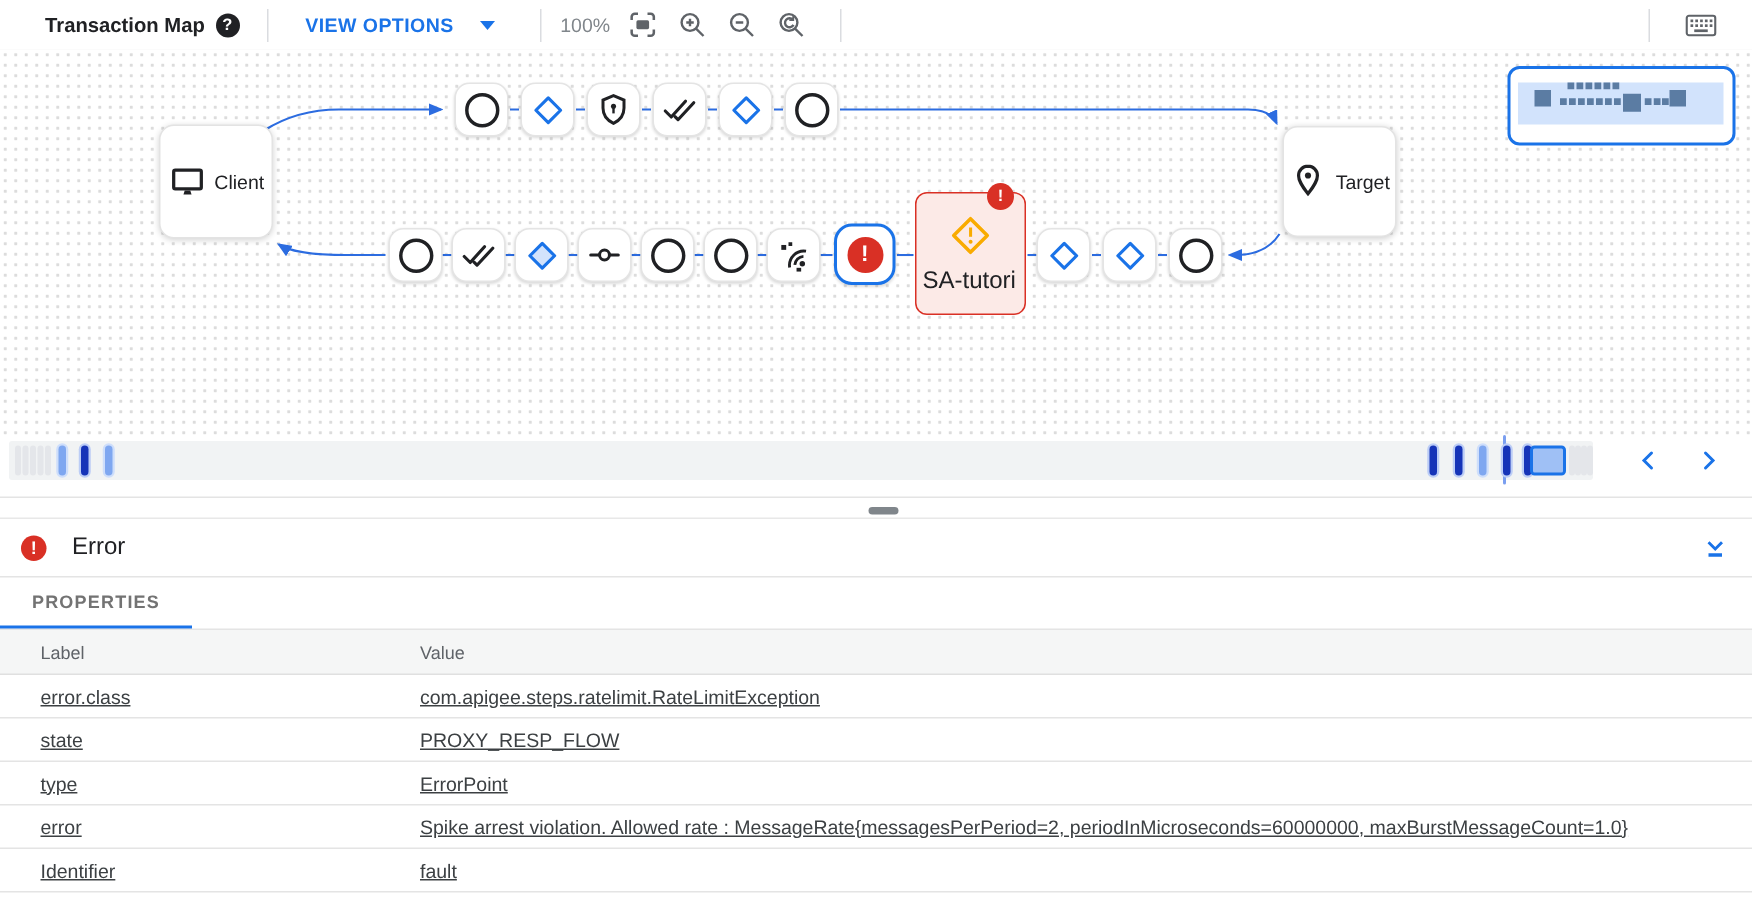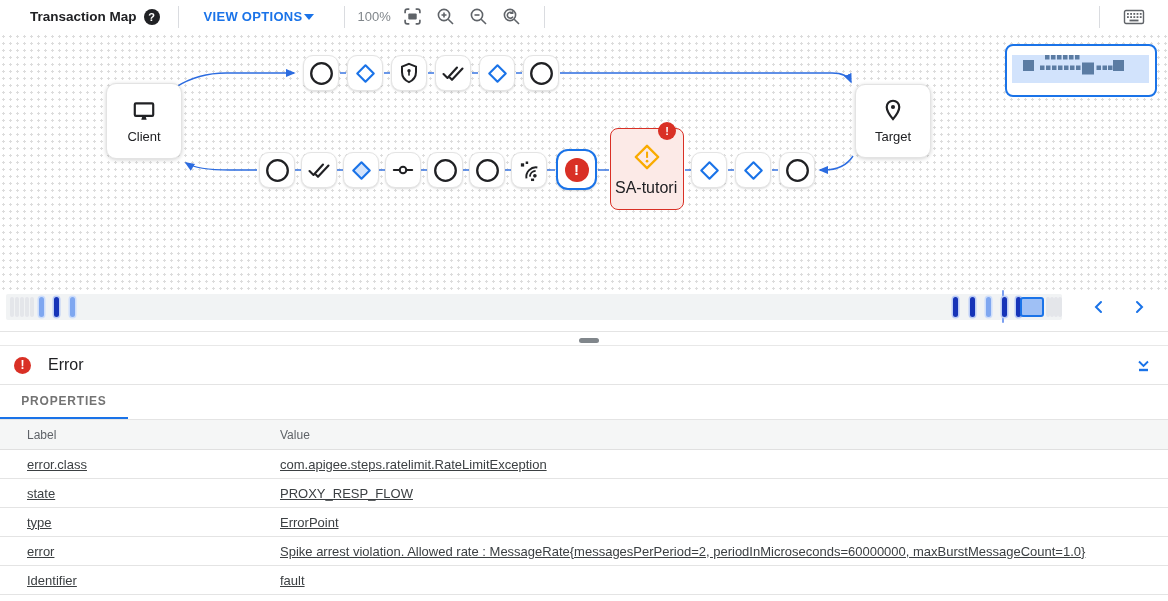--- a/index.html
+++ b/index.html
@@ -6,33 +6,33 @@
   body{width:1168px;height:601px;position:relative;overflow:hidden;background:#fff;
        font-family:"Liberation Sans",sans-serif;color:#202124;}
   
   .toolbar{position:absolute;top:0;left:0;right:0;height:33px;display:flex;align-items:center;
            background:#fff;border-bottom:1px solid #ededed;}
   .tb-title{font-size:13.5px;font-weight:700;margin-left:30px;}
   .help{width:16px;height:16px;border-radius:50%;background:#202124;color:#fff;font-size:11px;
         font-weight:700;display:flex;align-items:center;justify-content:center;margin-left:7px;}
   .sep{width:1px;height:22px;background:#dadce0;}
   .s1{margin-left:18px;} .s2{margin-left:30px;} .s3{margin-left:20px;}
-  .vopts{display:flex;align-items:center;gap:2px;margin-left:25px;color:#1a73e8;font-size:13px;
+  .vopts{display:flex;align-items:center;gap:18px;margin-left:25px;color:#1a73e8;font-size:13px;
          font-weight:700;letter-spacing:.3px;cursor:pointer;}
   .pct{margin-left:12px;color:#80868b;font-size:13px;}
   .tbicons{display:flex;align-items:center;gap:9px;margin-left:10px;}
   .tbicon{width:24px;height:24px;display:flex;align-items:center;justify-content:center;cursor:pointer;}
   .tb-right{margin-left:auto;display:flex;align-items:center;}
   .kb{margin:0 22px;}
   
   .diagram{position:absolute;top:33px;left:0;width:1168px;height:257px;background:#fff;
     background-image:radial-gradient(#dcdcdc 1px,transparent 1.3px);background-size:7px 7px;}
   .wires{position:absolute;inset:0;pointer-events:none;}
   .bignode{position:absolute;width:74px;background:#fff;border:1px solid #e3e3e3;border-radius:10px;
-    box-shadow:0 1px 4px rgba(0,0,0,.18);display:flex;flex-direction:column;align-items:center;
+    box-shadow:0 1px 4px rgba(0,0,0,.18);display:flex;flex-direction:row;align-items:center;
     justify-content:center;gap:5px;font-size:13px;cursor:pointer;}
   .client{left:106px;top:50px;height:74px;}
   .target{left:855px;top:51px;height:72px;text-align:right;}
   .step{position:absolute;width:36px;height:36px;box-sizing:border-box;background:#fff;
     border:1px solid #e4e4e4;border-radius:10px;box-shadow:0 1px 2px rgba(0,0,0,.14);
     display:flex;align-items:center;justify-content:center;cursor:pointer;}
   .step.selected{width:41px;height:41px;border:2.5px solid #1a73e8;border-radius:12px;}
   .errdot{width:24px;height:24px;border-radius:50%;background:#d93025;color:#fff;font-weight:700;
     font-size:15px;display:flex;align-items:center;justify-content:center;}
   .errnode{position:absolute;left:610px;top:95px;width:74px;height:82px;box-sizing:border-box;

